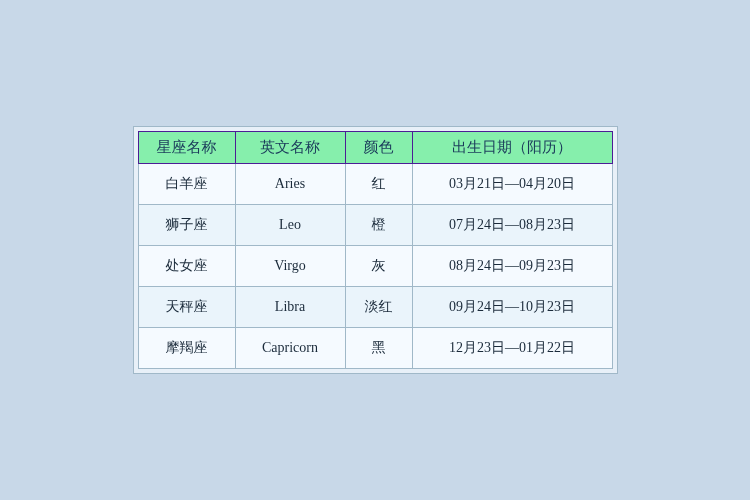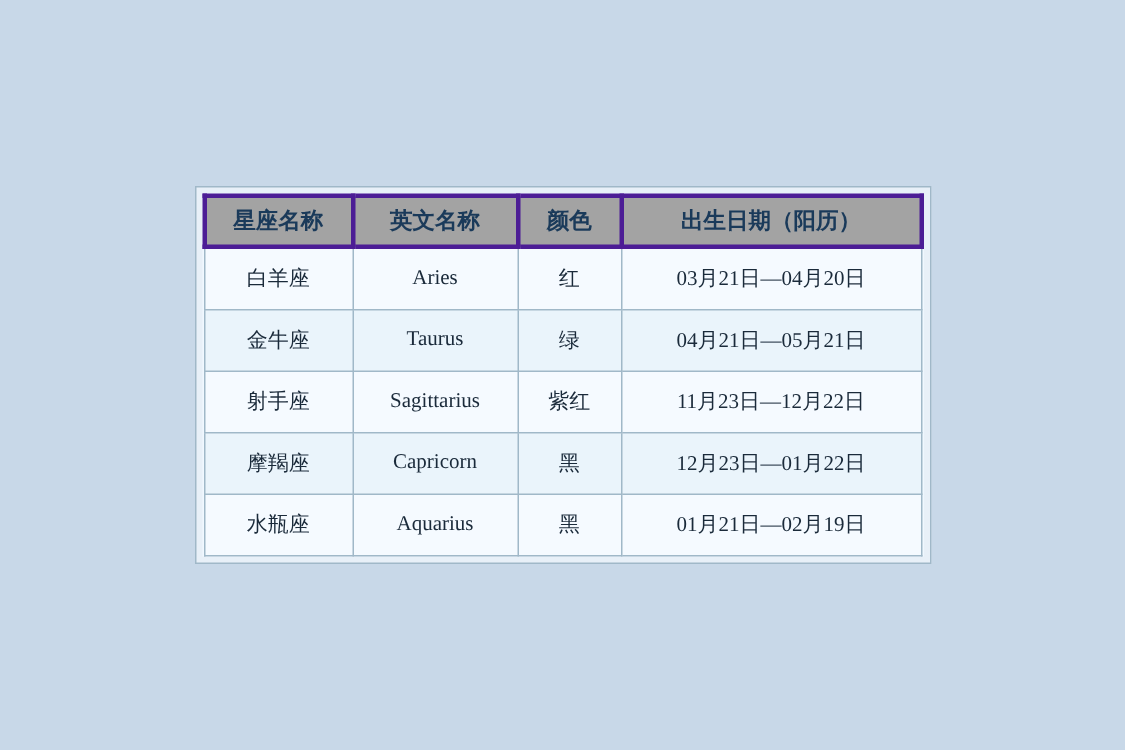--- a/index.html
+++ b/index.html
@@ -24,25 +24,25 @@
       border: 1px solid #a0b8c8;
       padding: 4px;
     }
 
     table {
       border-collapse: collapse;
       background-color: #f0f8ff;
     }
 
     th {
-      background-color: #a3a3a3;
-      border: 3px solid #4c1d95;
+      background-color: #86efac;
+      border: 1px solid #4c1d95;
       padding: 6px 18px;
       text-align: center;
-      font-weight: bold;
+      font-weight: normal;
       color: #1a3a5a;
       font-size: 15px;
     }
 
     td {
       border: 1px solid #a0b8c8;
       padding: 11px 18px;
       text-align: center;
       color: #1a2a3a;
       font-size: 14px;
@@ -72,38 +72,38 @@
       </tr>
     </thead>
     <tbody id="table-body">
     <tr>
           <td>白羊座</td>
           <td>Aries</td>
           <td>红</td>
           <td>03月21日—04月20日</td>
         </tr>
         <tr>
-          <td>金牛座</td>
-          <td>Taurus</td>
-          <td>绿</td>
-          <td>04月21日—05月21日</td>
+          <td>狮子座</td>
+          <td>Leo</td>
+          <td>橙</td>
+          <td>07月24日—08月23日</td>
         </tr>
         <tr>
-          <td>射手座</td>
-          <td>Sagittarius</td>
-          <td>紫红</td>
-          <td>11月23日—12月22日</td>
+          <td>处女座</td>
+          <td>Virgo</td>
+          <td>灰</td>
+          <td>08月24日—09月23日</td>
+        </tr>
+        <tr>
+          <td>天秤座</td>
+          <td>Libra</td>
+          <td>淡红</td>
+          <td>09月24日—10月23日</td>
         </tr>
         <tr>
           <td>摩羯座</td>
           <td>Capricorn</td>
           <td>黑</td>
           <td>12月23日—01月22日</td>
         </tr>
-        <tr>
-          <td>水瓶座</td>
-          <td>Aquarius</td>
-          <td>黑</td>
-          <td>01月21日—02月19日</td>
-        </tr>
       </tbody>
   </table>
 </div>
 
 </body></html>

